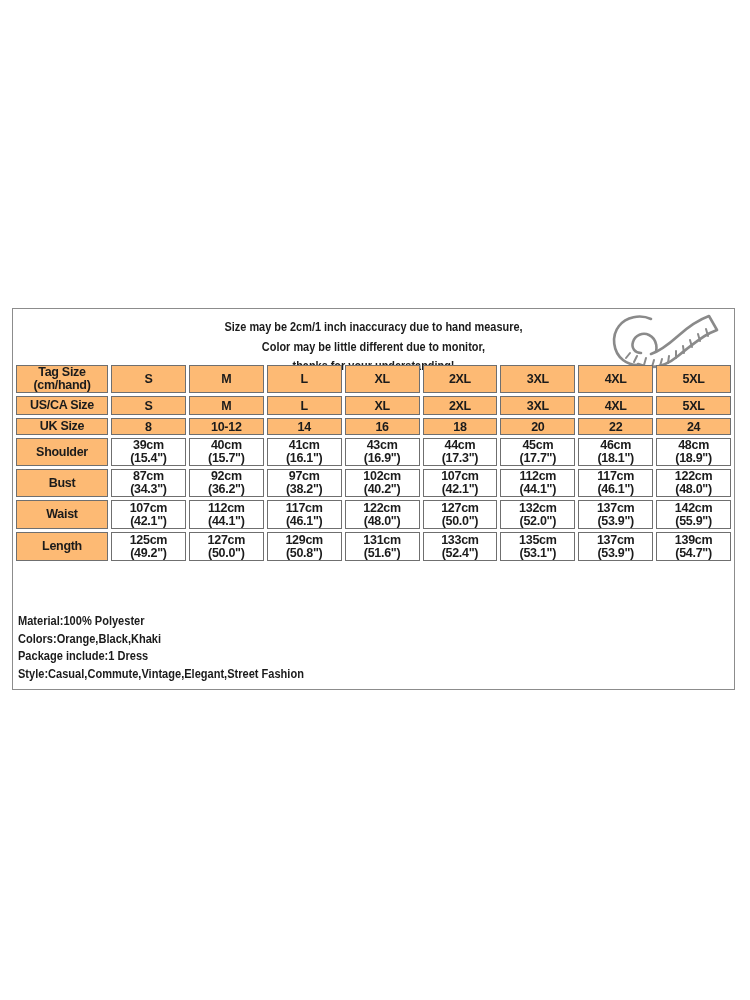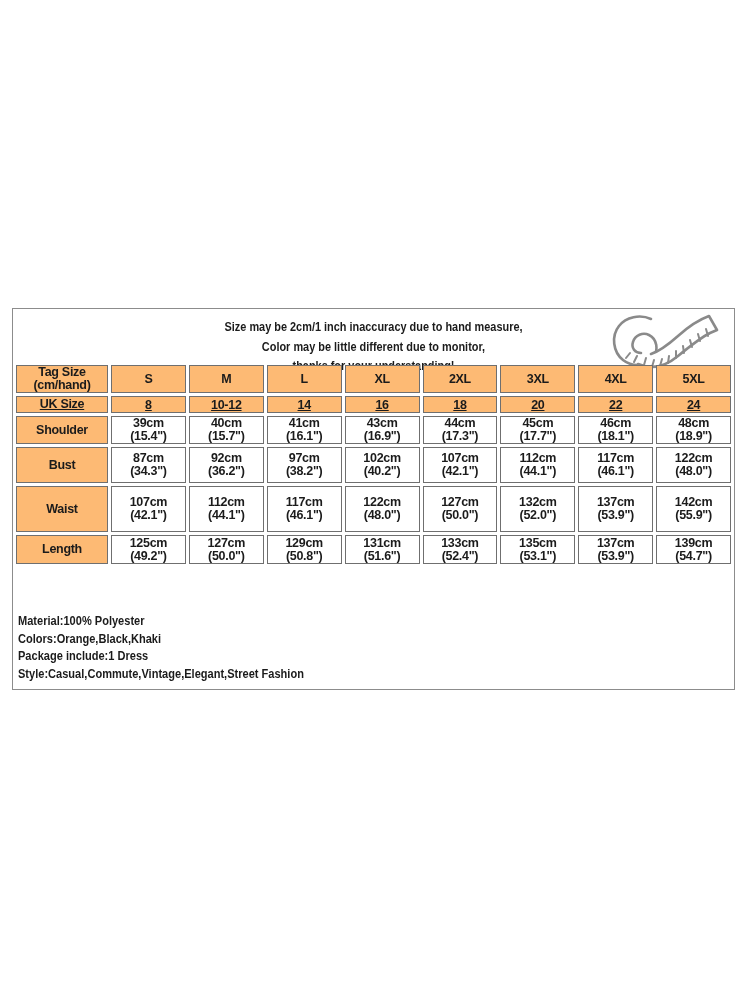--- a/index.html
+++ b/index.html
@@ -119,21 +119,34 @@
             </td>
             <td class="shade">S</td>
             <td class="shade">M</td>
             <td class="shade">L</td>
             <td class="shade">XL</td>
             <td class="shade">2XL</td>
             <td class="shade">3XL</td>
             <td class="shade">4XL</td>
             <td class="shade">5XL</td>
           </tr>
-          <tr style="height: 17px; text-decoration: underline;">
+          <tr style="height: 19px;">
+            <td class="shade">
+              <div>US/CA Size</div>
+            </td>
+            <td class="shade">S</td>
+            <td class="shade">M</td>
+            <td class="shade">L</td>
+            <td class="shade">XL</td>
+            <td class="shade">2XL</td>
+            <td class="shade">3XL</td>
+            <td class="shade">4XL</td>
+            <td class="shade">5XL</td>
+          </tr>
+          <tr style="height: 17px;">
             <td class="shade">
               <div>UK Size</div>
             </td>
             <td class="shade">8</td>
             <td class="shade">10-12</td>
             <td class="shade">14</td>
             <td class="shade">16</td>
             <td class="shade">18</td>
             <td class="shade">20</td>
             <td class="shade">22</td>
@@ -169,21 +182,21 @@
             </td>
             <td class="val">
               <div>46cm</div>
               <div>(18.1")</div>
             </td>
             <td class="val">
               <div>48cm</div>
               <div>(18.9")</div>
             </td>
           </tr>
-          <tr style="height: 36px; padding-left: 31px;">
+          <tr style="height: 28px; padding-left: 31px;">
             <td class="shade">
               <div>Bust</div>
             </td>
             <td class="val">
               <div>87cm</div>
               <div>(34.3")</div>
             </td>
             <td class="val">
               <div>92cm</div>
               <div>(36.2")</div>
@@ -206,21 +219,21 @@
             </td>
             <td class="val">
               <div>117cm</div>
               <div>(46.1")</div>
             </td>
             <td class="val">
               <div>122cm</div>
               <div>(48.0")</div>
             </td>
           </tr>
-          <tr style="height: 46px;">
+          <tr style="height: 29px;">
             <td class="shade">
               <div>Waist</div>
             </td>
             <td class="val">
               <div>107cm</div>
               <div>(42.1")</div>
             </td>
             <td class="val">
               <div>112cm</div>
               <div>(44.1")</div>

